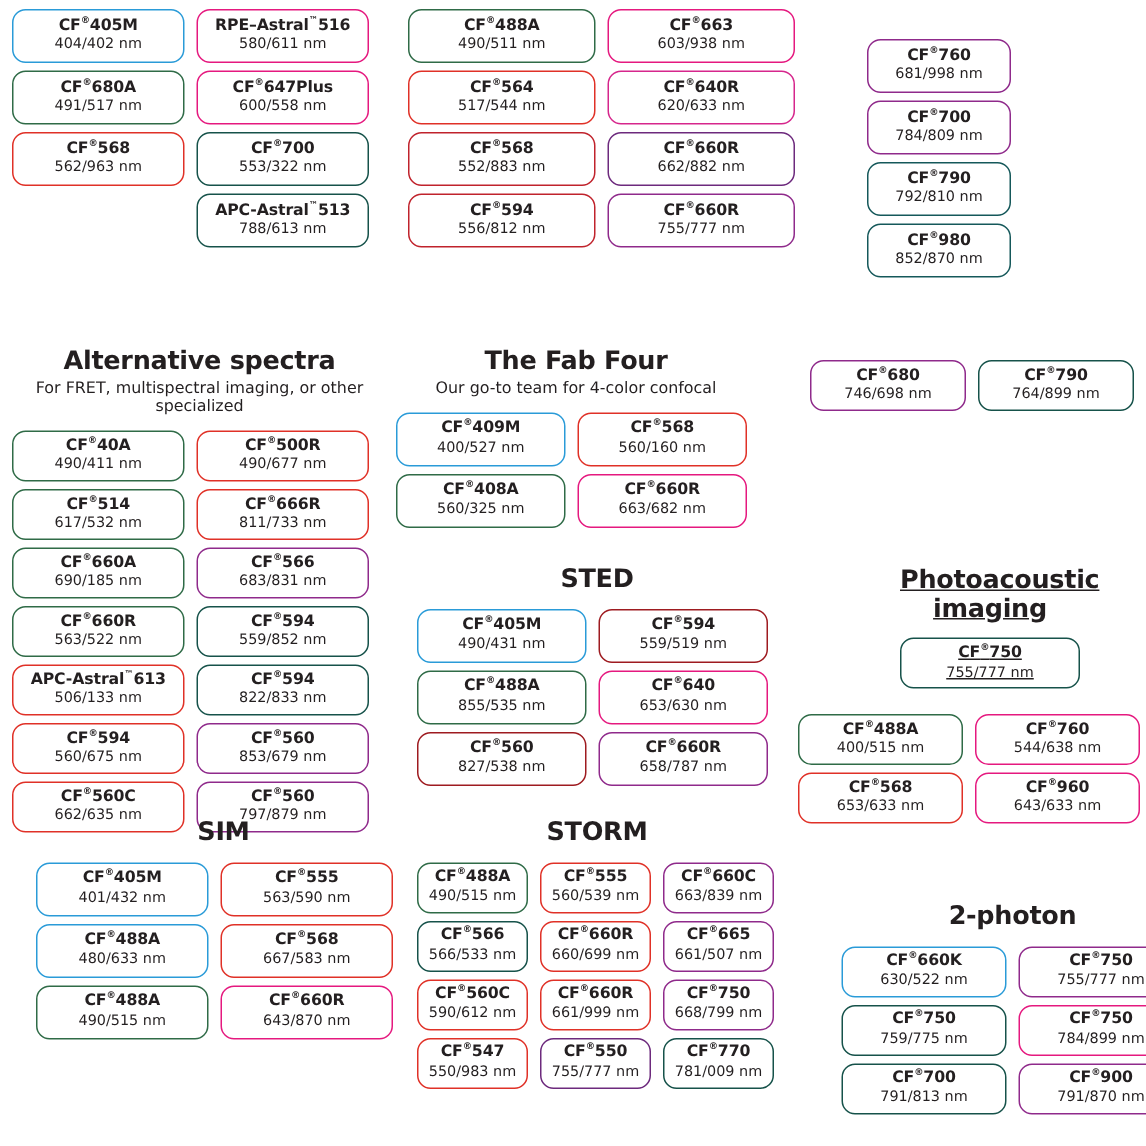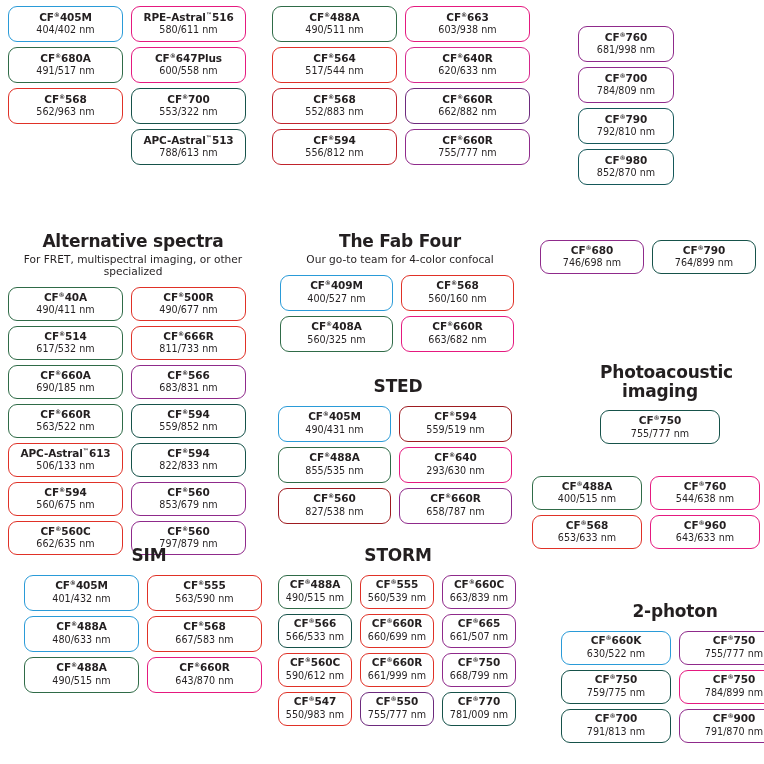--- a/index.html
+++ b/index.html
@@ -235,21 +235,21 @@
         <div class="chip" style="height: 34px; border-color: rgb(224, 49, 39);">
           <div class="nm-name">CF<sup>®</sup>560C</div>
           <div class="nm-spec">662/635 nm</div>
         </div>
         <div class="chip" style="height: 34px; border-color: rgb(143, 42, 139);">
           <div class="nm-name">CF<sup>®</sup>560</div>
           <div class="nm-spec">797/879 nm</div>
         </div>
       </div>
     </div>
-    <div class="block" style="left: 280px; top: 232px; width: 240px;">
+    <div class="block" style="left: 264px; top: 232px; width: 240px;">
       <div class="sec-title">The Fab Four</div>
       <div class="sec-sub">Our go-to team for 4-color confocal</div>
       <div class="grid cols-2" style="margin-top: 10px; grid-template-columns: repeat(2, 113px);">
         <div class="chip" style="height: 36px; border-color: rgb(42, 155, 216);">
           <div class="nm-name">CF<sup>®</sup>409M</div>
           <div class="nm-spec">400/527 nm</div>
         </div>
         <div class="chip" style="height: 36px; border-color: rgb(224, 49, 39);">
           <div class="nm-name">CF<sup>®</sup>568</div>
           <div class="nm-spec">560/160 nm</div>
@@ -274,21 +274,21 @@
         <div class="chip" style="height: 36px; border-color: rgb(158, 27, 32);">
           <div class="nm-name">CF<sup>®</sup>594</div>
           <div class="nm-spec">559/519 nm</div>
         </div>
         <div class="chip" style="height: 36px; border-color: rgb(47, 107, 71);">
           <div class="nm-name">CF<sup>®</sup>488A</div>
           <div class="nm-spec">855/535 nm</div>
         </div>
         <div class="chip" style="height: 36px; border-color: rgb(229, 25, 127);">
           <div class="nm-name">CF<sup>®</sup>640</div>
-          <div class="nm-spec">293/630 nm</div>
+          <div class="nm-spec">653/630 nm</div>
         </div>
         <div class="chip" style="height: 36px; border-color: rgb(158, 27, 32);">
           <div class="nm-name">CF<sup>®</sup>560</div>
           <div class="nm-spec">827/538 nm</div>
         </div>
         <div class="chip" style="height: 36px; border-color: rgb(143, 42, 139);">
           <div class="nm-name">CF<sup>®</sup>660R</div>
           <div class="nm-spec">658/787 nm</div>
         </div>
       </div>
@@ -380,21 +380,21 @@
         <div class="chip" style="height: 34px; border-color: rgb(143, 42, 139);">
           <div class="nm-name">CF<sup>®</sup>680</div>
           <div class="nm-spec">746/698 nm</div>
         </div>
         <div class="chip" style="height: 34px; border-color: rgb(22, 82, 74);">
           <div class="nm-name">CF<sup>®</sup>790</div>
           <div class="nm-spec">764/899 nm</div>
         </div>
       </div>
     </div>
-    <div class="block" style="left: 600px; top: 363px; width: 120px;">
+    <div class="block" style="left: 600px; top: 378px; width: 120px; text-decoration: underline;">
       <div class="sec-title">Photoacoustic imaging</div>
       <div class="grid cols-1" style="margin-top: 10px; grid-template-columns: repeat(1, 120px);">
         <div class="chip" style="height: 34px; border-color: rgb(22, 82, 74);">
           <div class="nm-name">CF<sup>®</sup>750</div>
           <div class="nm-spec">755/777 nm</div>
         </div>
       </div>
     </div>
     <div class="block" style="left: 532px; top: 466px; width: 228px;">
       <div class="grid cols-2" style="margin-top: 10px; grid-template-columns: repeat(2, 110px);">

